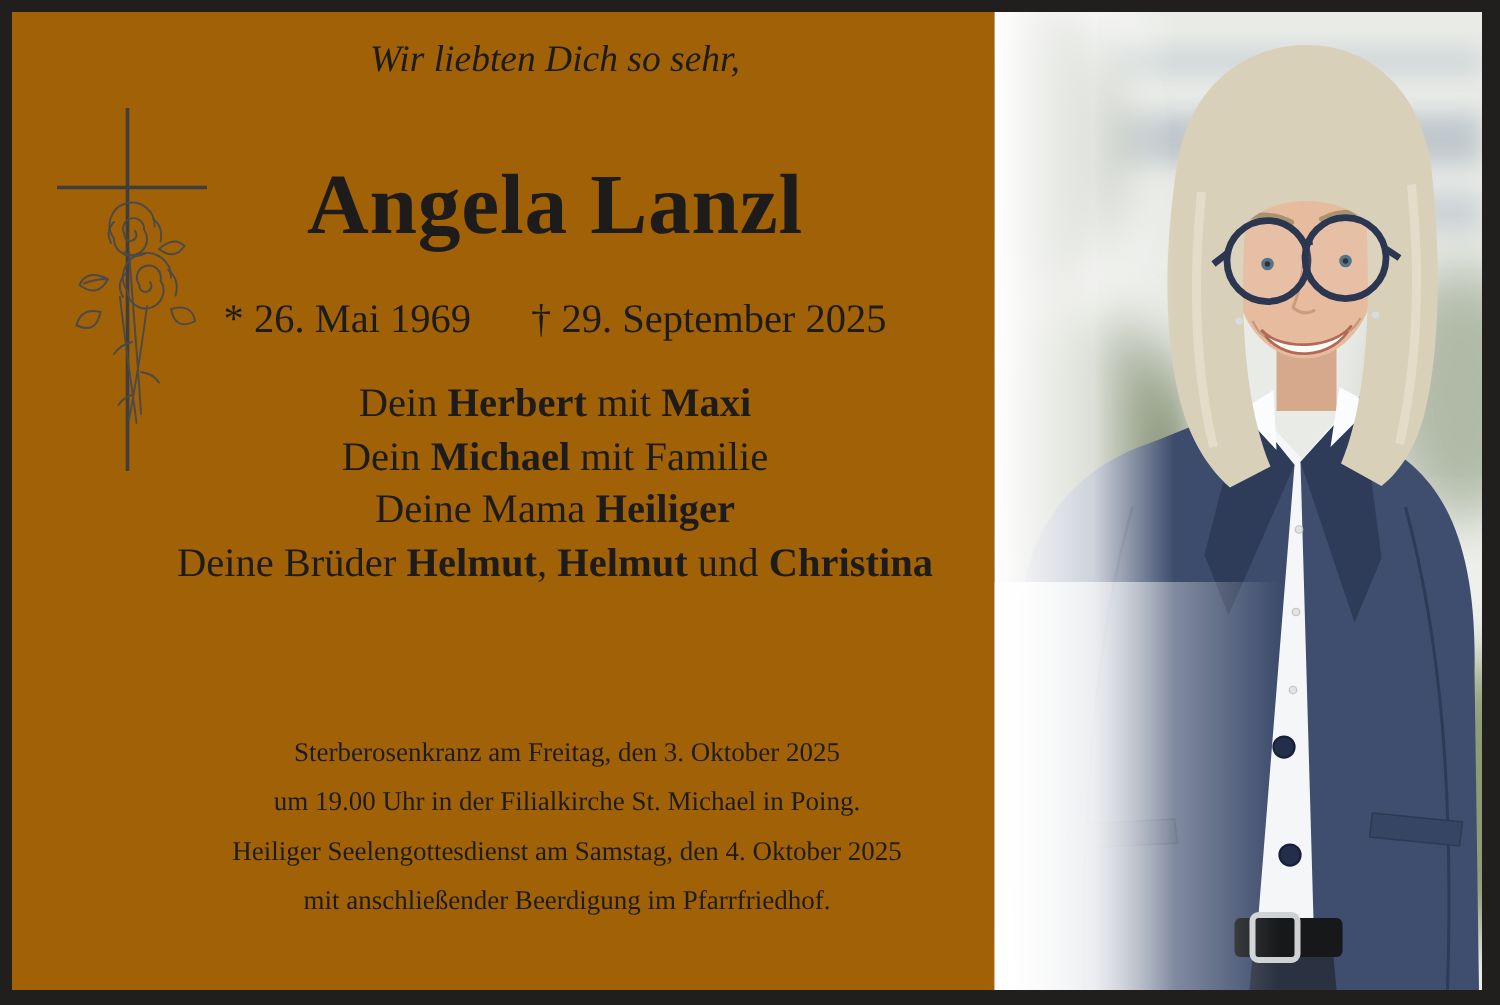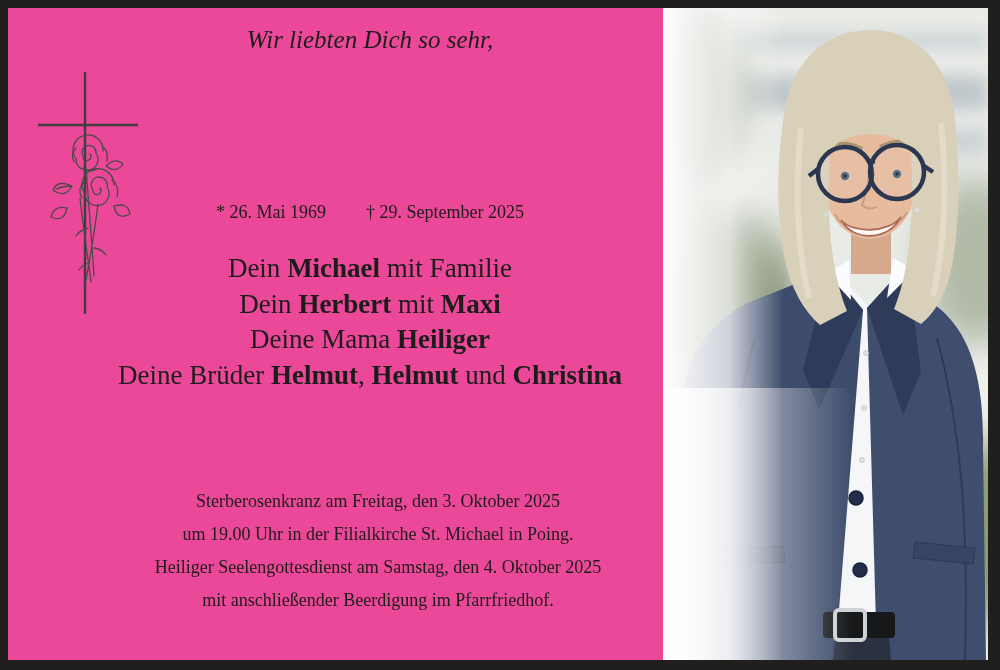--- a/index.html
+++ b/index.html
@@ -1,27 +1,27 @@
 <!DOCTYPE html>
 <html><head>
 <meta charset="utf-8">
 <style>
   html,body{margin:0;padding:0;}
   body{width:1000px;height:670px;background:#ffffff;font-family:"Liberation Serif","DejaVu Serif",serif;color:#1d1c1a;overflow:hidden;}
   .page{position:relative;width:1000px;height:670px;background:#fff;}
-  .frame{position:absolute;inset:0;border-style:solid;border-color:#211e1e;border-width:8px 12px 10px 8px;background:#ec4899;box-sizing:border-box;}
+  .frame{position:absolute;inset:0;border-style:solid;border-color:#211e1e;border-width:8px 12px 10px 8px;background:#a16207;box-sizing:border-box;}
   .inner{position:absolute;left:0;top:0;width:980px;height:652px;overflow:hidden;}
   
   .photo-wrap{position:absolute;left:655px;top:0;width:325px;height:652px;z-index:1;}
   .photo-wrap svg{display:block;}
   
   .cross-wrap{position:absolute;left:26px;top:60px;width:116px;height:252px;z-index:2;}
   .epigraph{position:absolute;left:0;top:16px;width:724px;text-align:center;font-style:italic;font-size:25px;line-height:31px;}
   .name{position:absolute;left:0;top:96px;width:724px;text-align:center;font-size:57px;font-weight:700;line-height:1.15;letter-spacing:0.5px;}
-  .dates{position:absolute;left:0;top:189px;width:724px;text-align:center;font-size:18px;line-height:30px;}
+  .dates{position:absolute;left:0;top:189px;width:724px;text-align:center;font-size:27px;line-height:30px;}
   .dates .birth{margin-right:40px;}
   .family{position:absolute;left:0;top:243px;width:724px;text-align:center;font-size:27px;line-height:35.5px;}
   .family .nm{font-weight:700;}
   .service{position:absolute;left:0;top:477px;width:740px;text-align:center;font-size:18px;line-height:33px;}
 </style>
 </head>
 <body>
 
 <div class="page">
   <div class="frame">
@@ -141,26 +141,27 @@
             <path d="M52,100 C55,140 58,175 60,208 M64,136 C60,168 56,190 52,212 M46,130 C50,165 54,190 57,214"></path>
             <path d="M54,160 q-8,2 -12,8 M60,180 q8,1 12,7 M55,195 q-7,2 -10,7"></path>
           </g>
         </svg>
       </div>
 
       <div class="epigraph">
         <div>Wir liebten Dich so sehr,</div>
       </div>
 
+      <div class="name">Angela Lanzl</div>
 
       <div class="dates"><span class="birth">* 26. Mai 1969</span><span>† 29. September 2025</span></div>
 
       <div class="family">
+        <div><span>Dein </span><span class="nm">Herbert</span><span> mit </span><span class="nm">Maxi</span></div>
         <div><span>Dein </span><span class="nm">Michael</span><span> mit Familie</span></div>
-        <div><span>Dein </span><span class="nm">Herbert</span><span> mit </span><span class="nm">Maxi</span></div>
         <div><span>Deine Mama </span><span class="nm">Heiliger</span></div>
         <div><span>Deine Brüder </span><span class="nm">Helmut</span><span>, </span><span class="nm">Helmut</span><span> und </span><span class="nm">Christina</span></div>
       </div>
 
       <div class="service">
         <div>Sterberosenkranz am Freitag, den 3. Oktober 2025</div>
         <div>um 19.00 Uhr in der Filialkirche St. Michael in Poing.</div>
         <div>Heiliger Seelengottesdienst am Samstag, den 4. Oktober 2025</div>
         <div>mit anschließender Beerdigung im Pfarrfriedhof.</div>
       </div>

